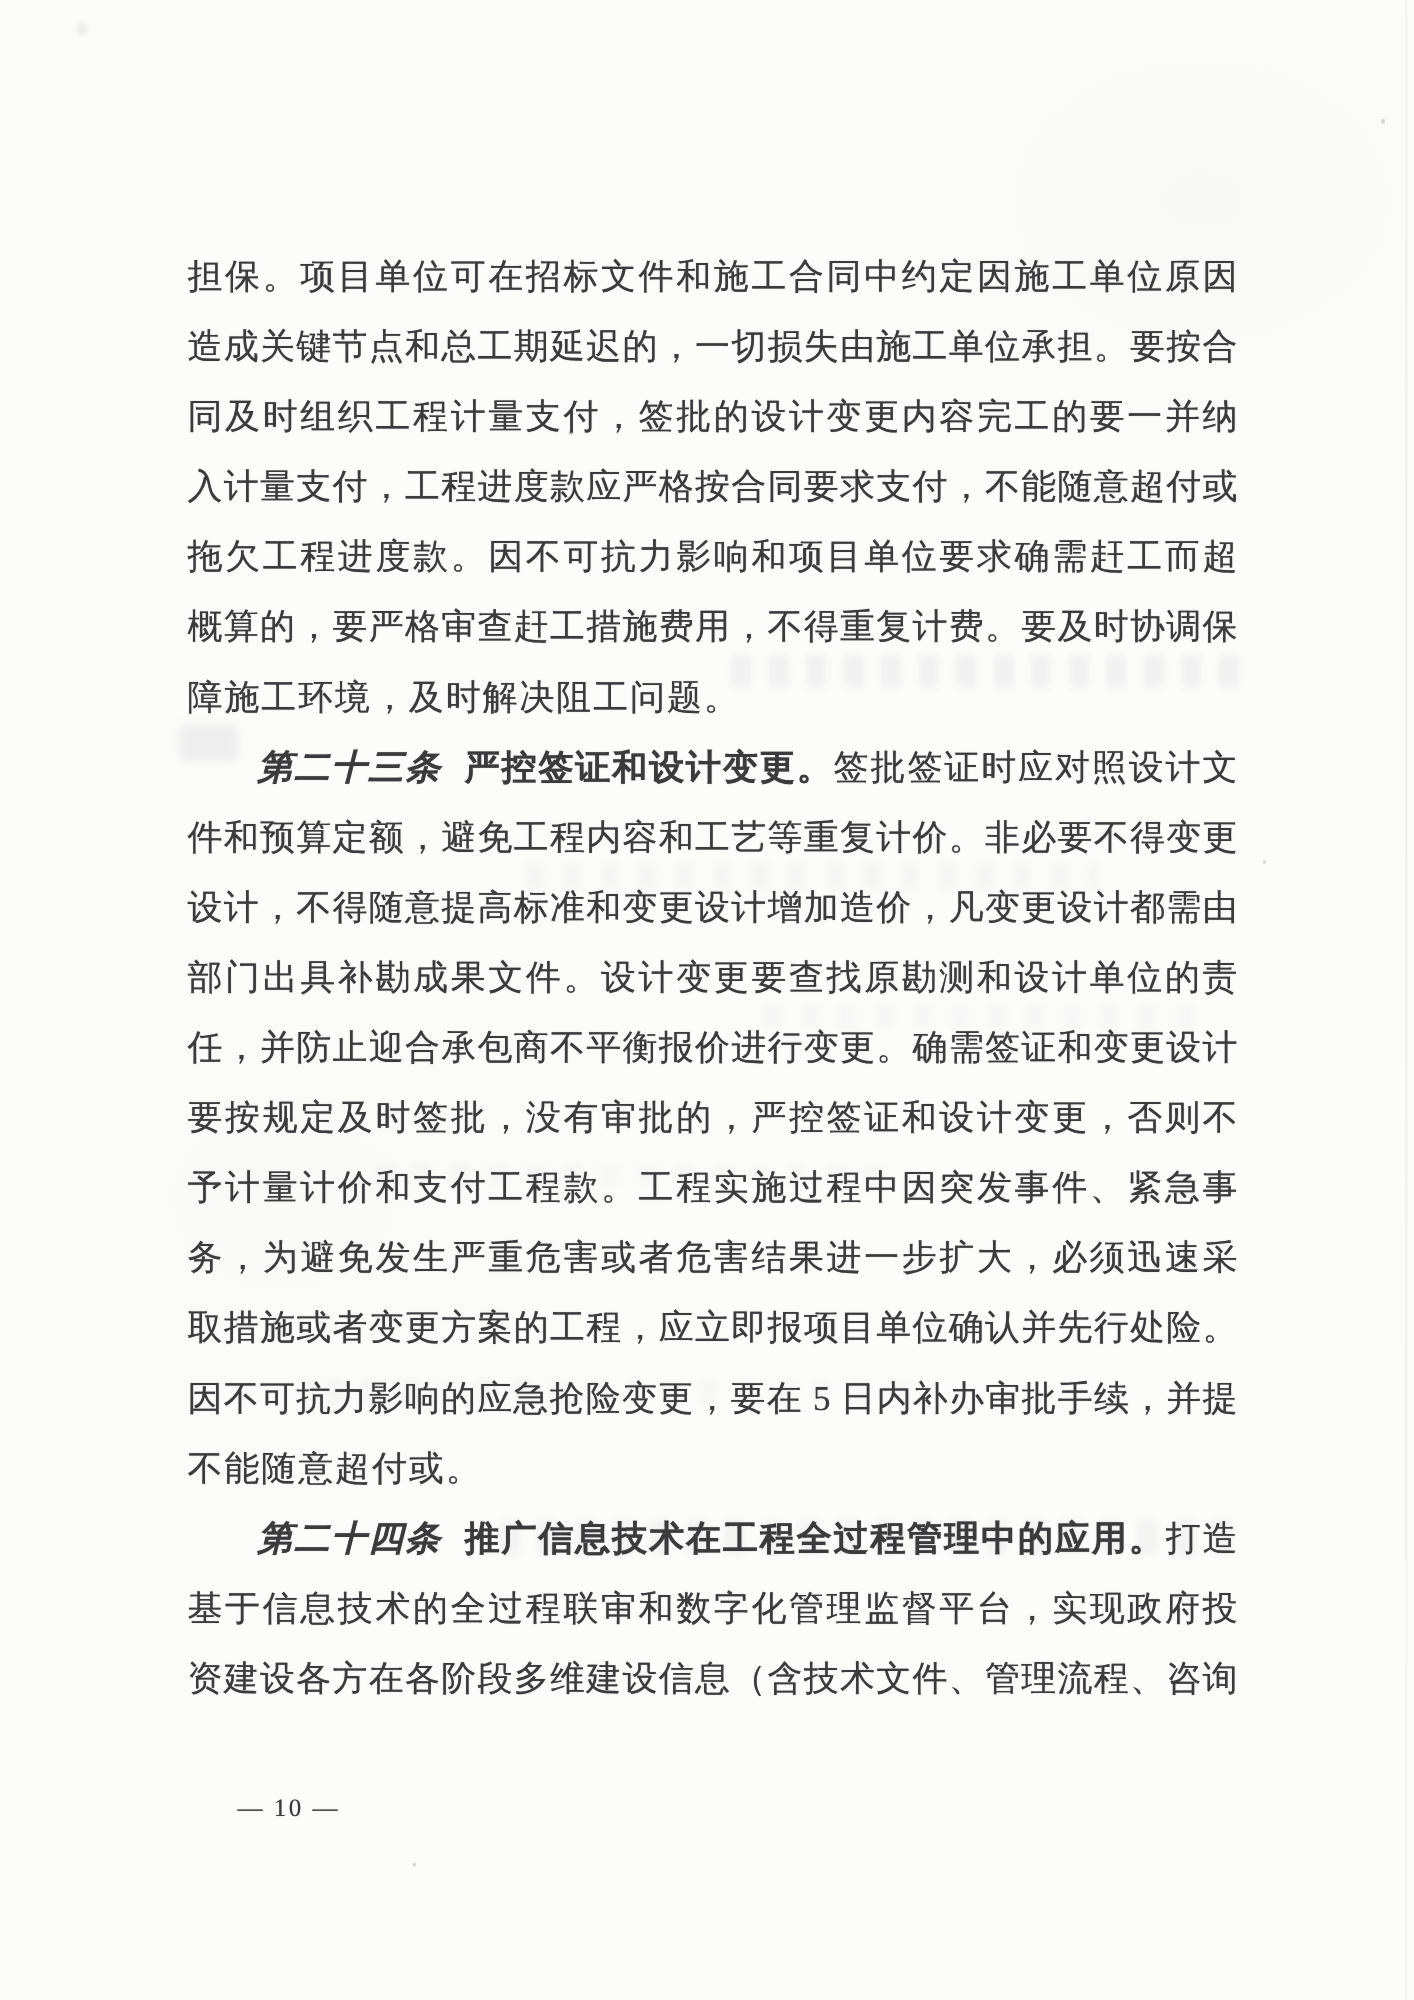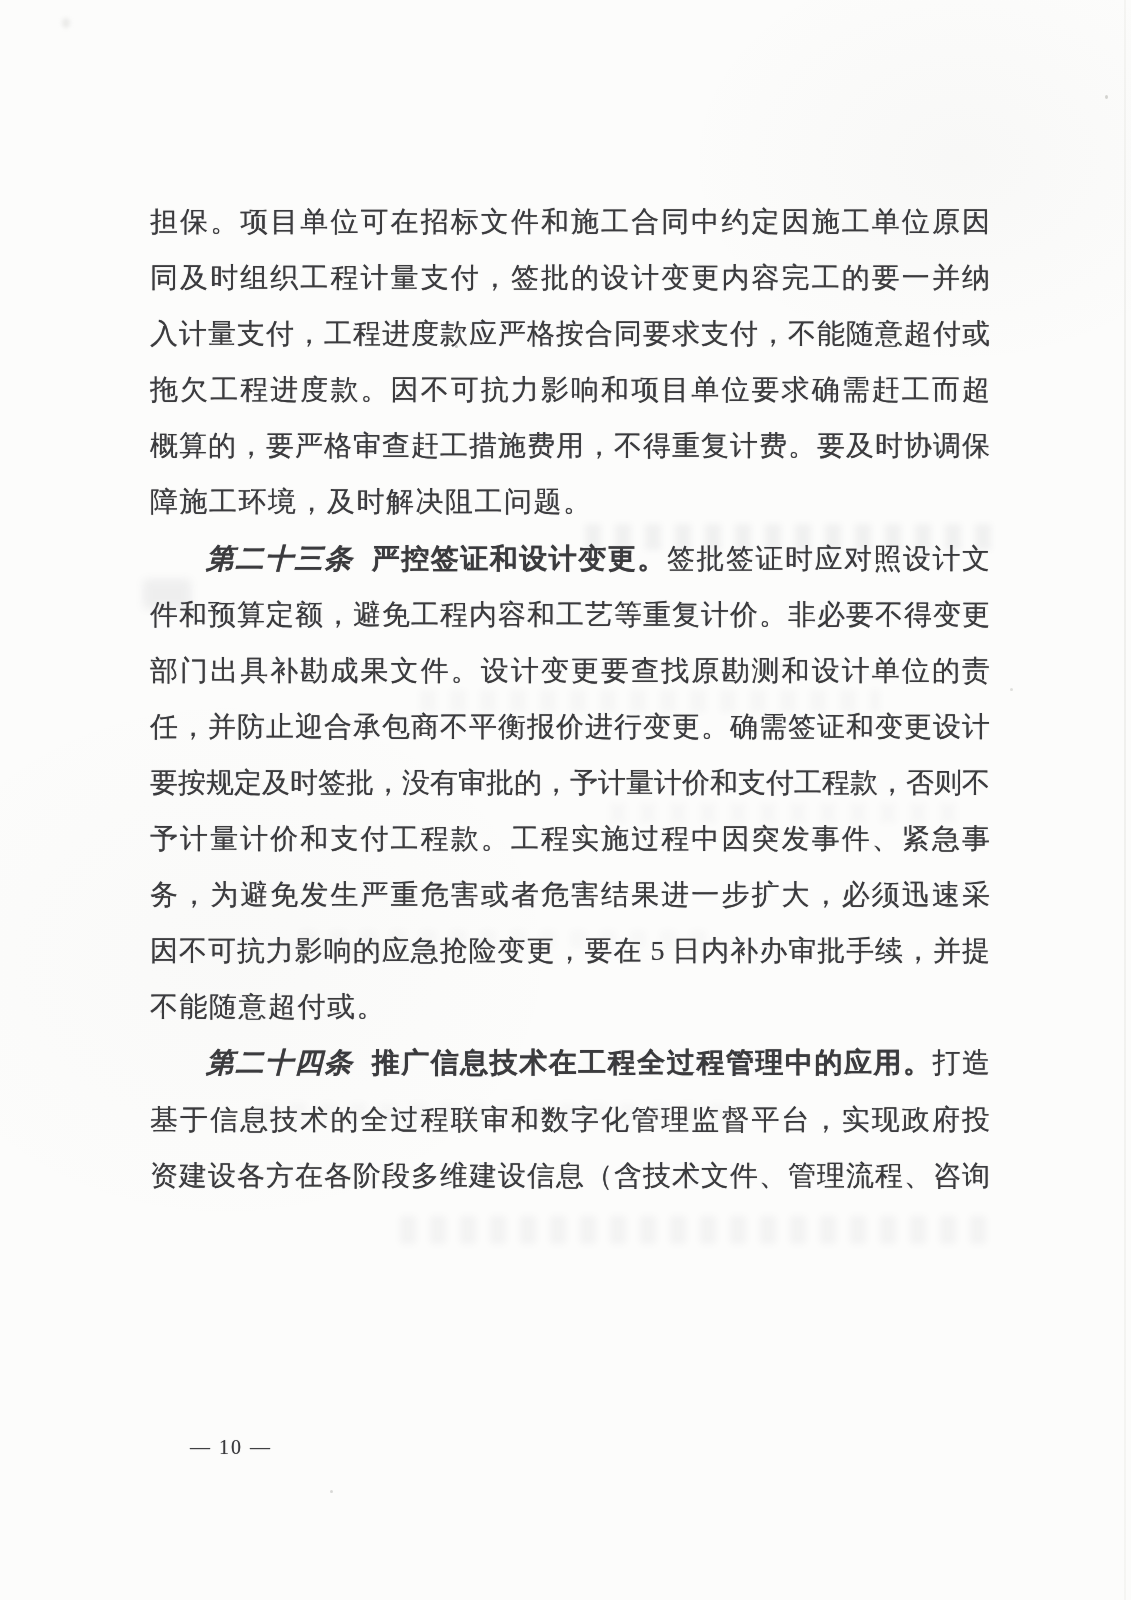--- a/index.html
+++ b/index.html
@@ -91,35 +91,38 @@
   <div class="speck s1"></div>
   <div class="speck s2"></div>
   <div class="speck s3"></div>
   <div class="speck s4"></div>
   <div class="speck s5"></div>
   <div class="speck s6"></div>
 
   <div class="text-block">
 
     <div class="line">担保。项目单位可在招标文件和施工合同中约定因施工单位原因</div>
+    <div class="line">造成关键节点和总工期延迟的，一切损失由施工单位承担。要按合</div>
     <div class="line">同及时组织工程计量支付，签批的设计变更内容完工的要一并纳</div>
     <div class="line">入计量支付，工程进度款应严格按合同要求支付，不能随意超付或</div>
     <div class="line">拖欠工程进度款。因不可抗力影响和项目单位要求确需赶工而超</div>
     <div class="line">概算的，要严格审查赶工措施费用，不得重复计费。要及时协调保</div>
     <div class="line plain">障施工环境，及时解决阻工问题。</div>
 
     <div class="line indent">
       <span class="bold art-num">第二十三条</span><span class="bold">严控签证和设计变更。</span><span>签批签证时应对照设计文</span>
     </div>
     <div class="line">件和预算定额，避免工程内容和工艺等重复计价。非必要不得变更</div>
+    <div class="line">设计，不得随意提高标准和变更设计增加造价，凡变更设计都需由</div>
     <div class="line">部门出具补勘成果文件。设计变更要查找原勘测和设计单位的责</div>
     <div class="line">任，并防止迎合承包商不平衡报价进行变更。确需签证和变更设计</div>
-    <div class="line">要按规定及时签批，没有审批的，予计量计价和支付工程款，否则不</div>
+    <div class="line">要按规定及时签批，没有审批的，严控签证和设计变更，否则不</div>
     <div class="line">予计量计价和支付工程款。工程实施过程中因突发事件、紧急事</div>
     <div class="line">务，为避免发生严重危害或者危害结果进一步扩大，必须迅速采</div>
+    <div class="line">取措施或者变更方案的工程，应立即报项目单位确认并先行处险。</div>
     <div class="line">因不可抗力影响的应急抢险变更，要在 5 日内补办审批手续，并提</div>
     <div class="line plain">不能随意超付或。</div>
 
     <div class="line indent">
       <span class="bold art-num">第二十四条</span><span class="bold">推广信息技术在工程全过程管理中的应用。</span><span>打造</span>
     </div>
     <div class="line">基于信息技术的全过程联审和数字化管理监督平台，实现政府投</div>
     <div class="line">资建设各方在各阶段多维建设信息（含技术文件、管理流程、咨询</div>
 
   </div>

